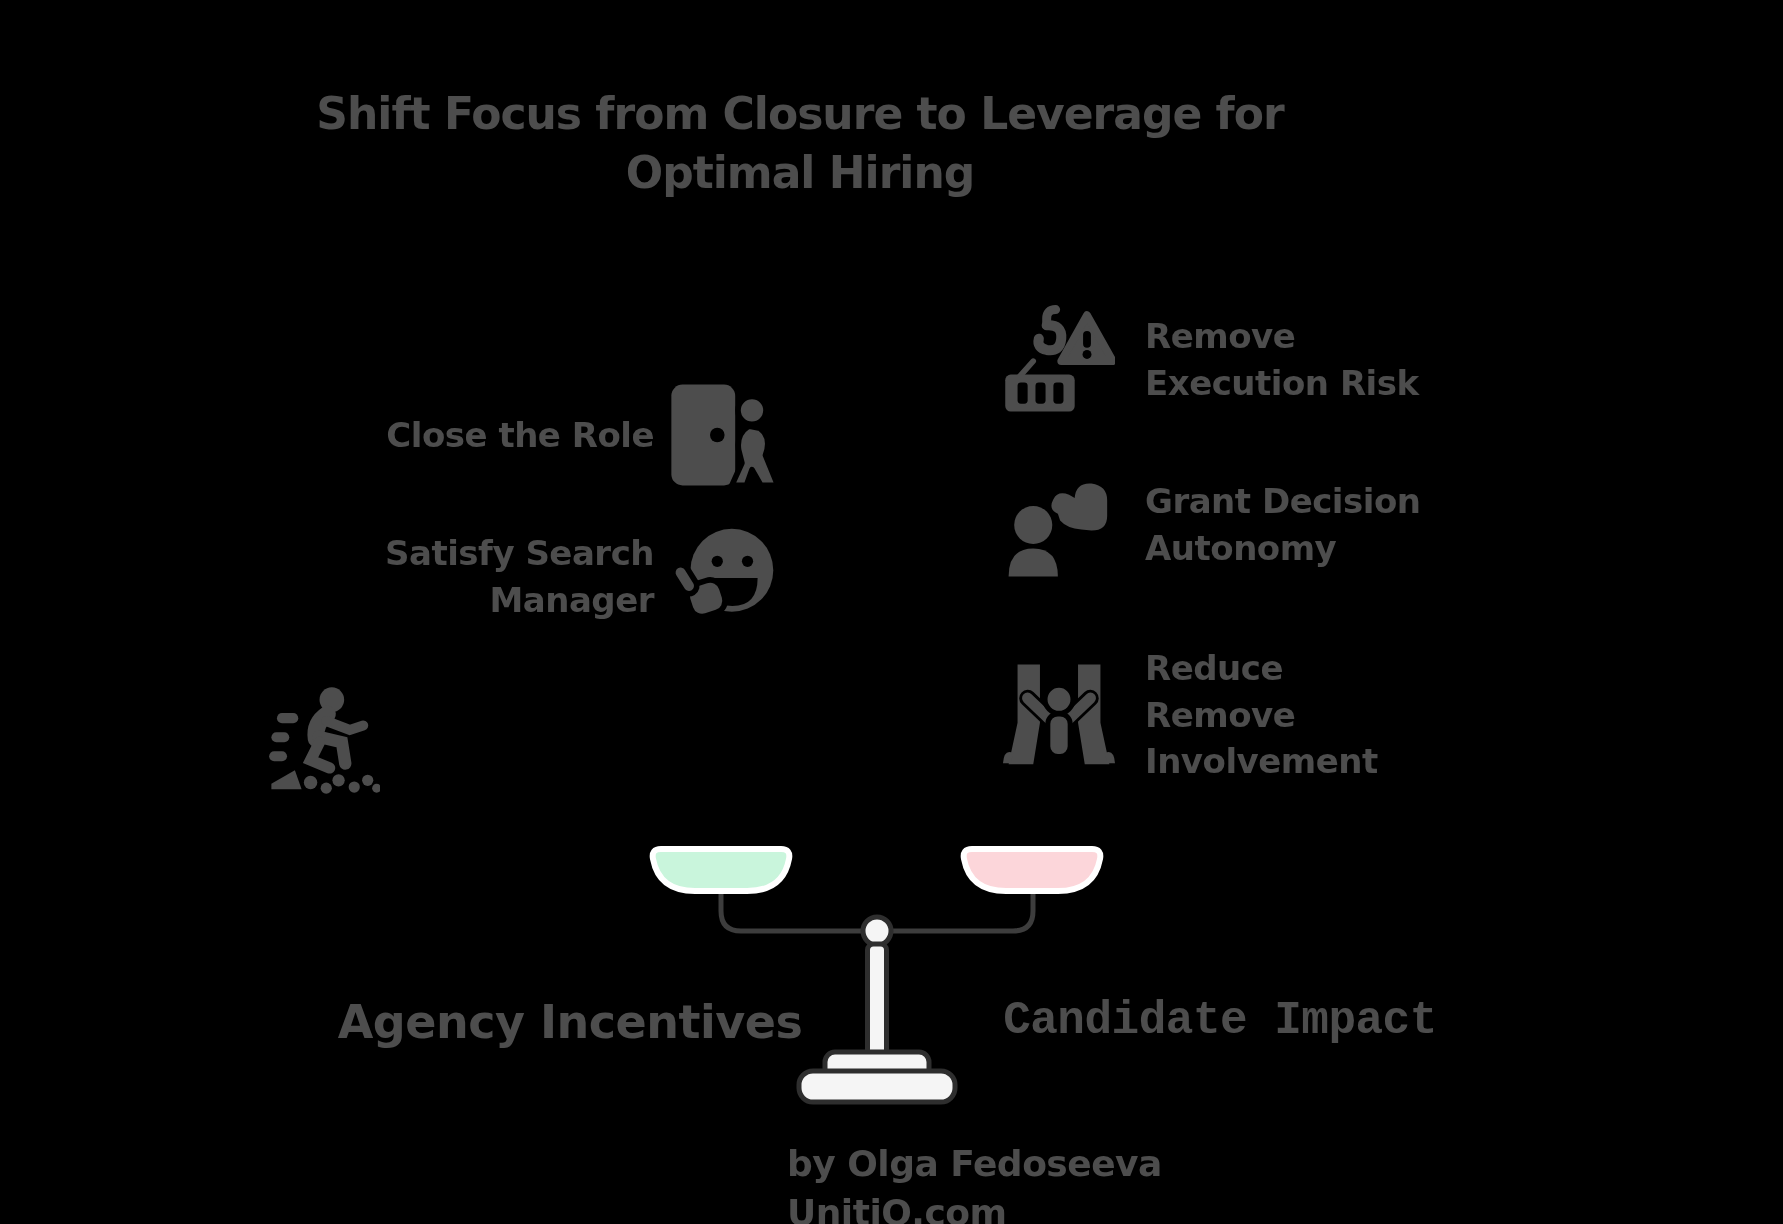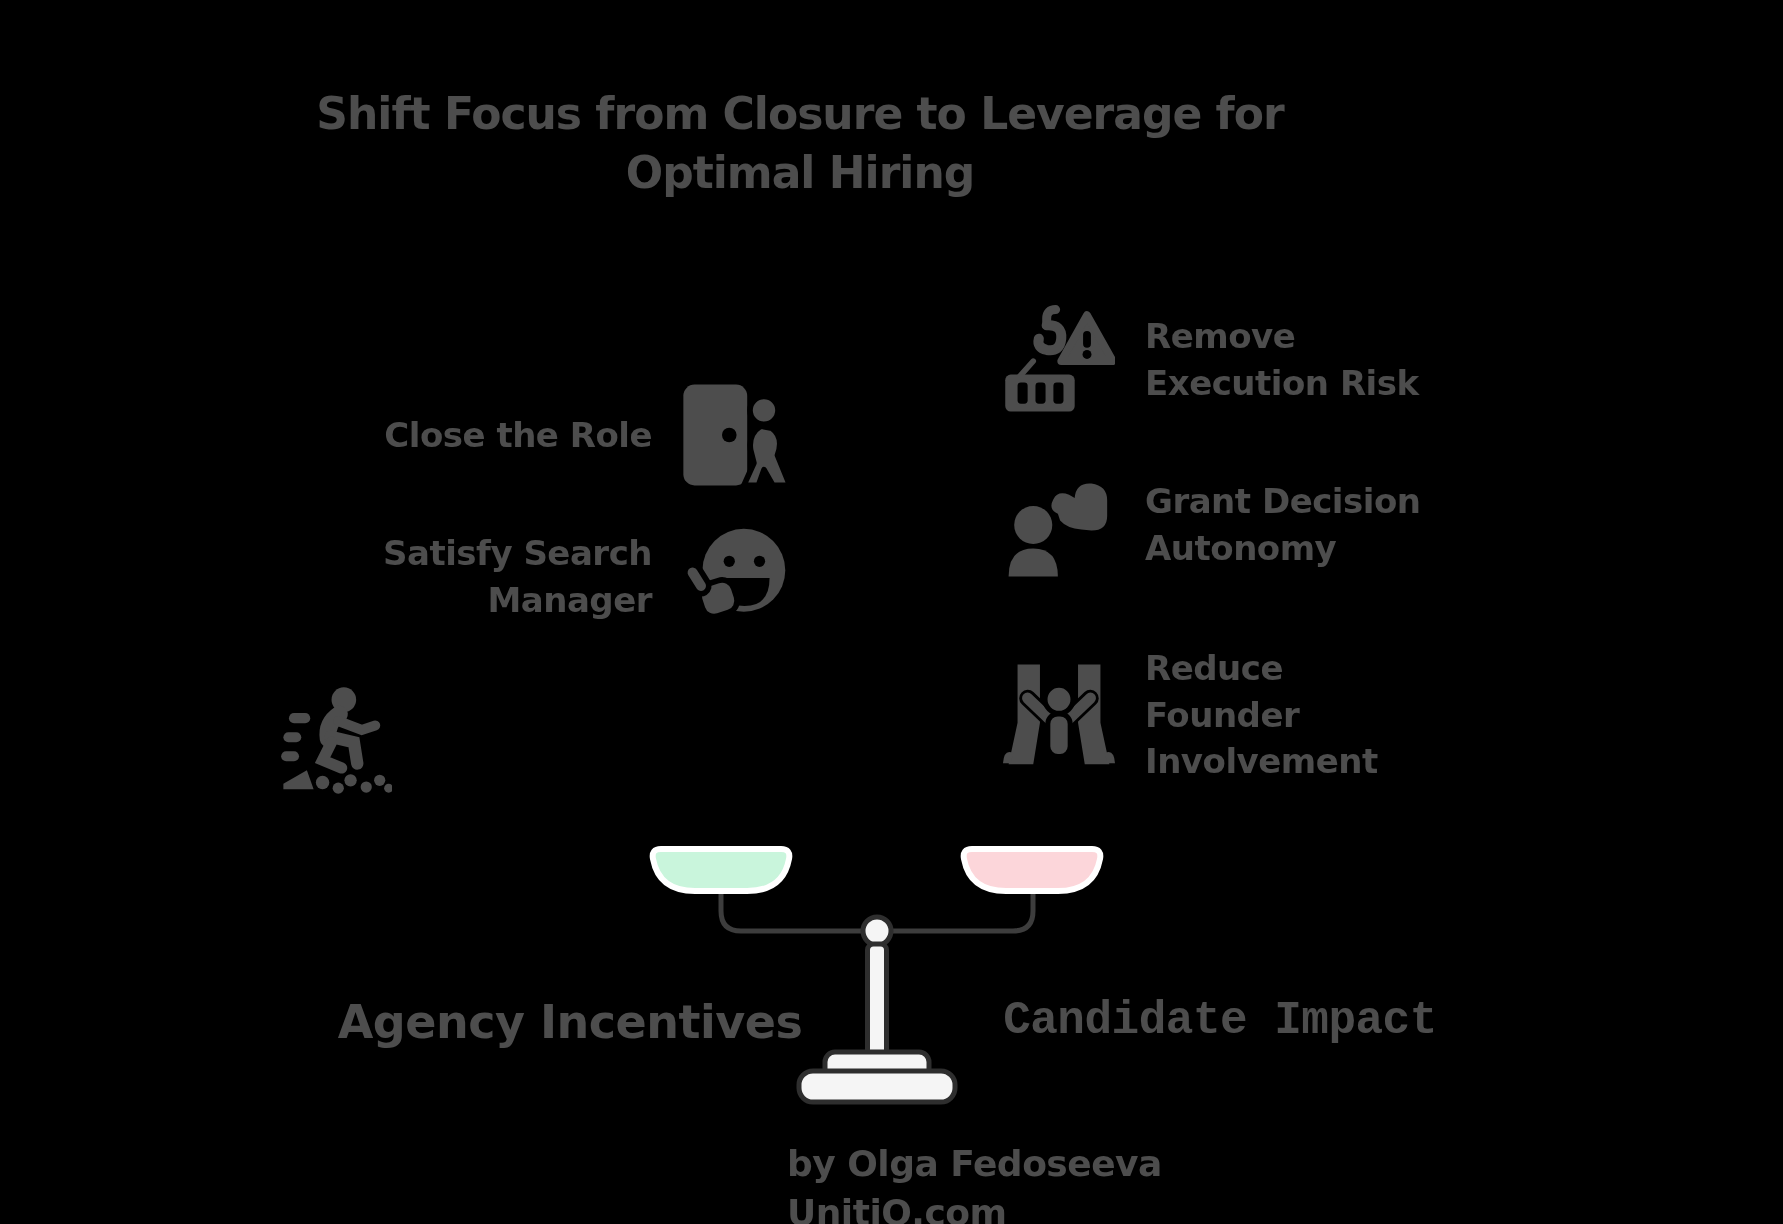--- a/index.html
+++ b/index.html
@@ -10,21 +10,21 @@
     font-family:"DejaVu Sans", sans-serif;
     font-weight:bold;
   }
   .title{
     position:absolute;left:260px;top:84px;width:1080px;margin:0;
     font-size:44px;line-height:1.35;text-align:center;
     letter-spacing:-1px;white-space:pre-line;
   }
   .row{position:absolute;display:flex;align-items:center;}
   .row .label{flex:1;font-size:34px;line-height:1.38;letter-spacing:-.5px;white-space:pre-line;}
-  .row.left-row{left:280px;width:512px;height:126px;gap:28px;}
+  .row.left-row{left:268px;width:512px;height:126px;gap:14px;}
   .row.left-row .label{text-align:right;}
   .row.right-row{left:1003px;width:560px;height:126px;gap:30px;}
   .row.right-row .label{text-align:left;}
   .l1{top:372px}.l2{top:514px}.l3{top:677px}
   .r1{top:297px}.r2{top:462px}.r3{top:652px;height:140px;}
   .icon{width:112px;height:112px;flex:0 0 112px;}
   .icon svg{width:100%;height:100%;display:block;}
   .scale-svg{position:absolute;left:0;top:0;}
   .pan-label{
     position:absolute;top:995px;width:500px;text-align:center;
@@ -144,21 +144,21 @@
         </g>
         <g stroke="currentColor" stroke-width="10" fill="none" stroke-linecap="round">
           <path d="M44 56 L22 35"></path>
             <path d="M56 56 L78 35"></path>
         </g>
         <circle cx="50" cy="36" r="12.5" stroke="#000" stroke-width="4.5"></circle>
         <rect x="40" y="49" width="20" height="38" rx="9" stroke="#000" stroke-width="4.5"></rect>
       </svg>
     </div>
     <div class="label">Reduce
-Founder
+Remove
 Involvement</div>
   </div>
 
   <svg class="scale-svg" width="1783" height="1224" viewBox="0 0 1783 1224">
     <path d="M721 891 L721 911 Q721 931 741 931 L1013 931 Q1033 931 1033 911 L1033 891" fill="none" stroke-width="5" stroke-linecap="round" stroke="#3d3d3d"></path>
     <path d="M661 849 L781 849 Q791 849 789 859 Q783 891 747 891 L695 891 Q659 891 653 859 Q651 849 661 849 Z" stroke-width="6" stroke-linejoin="round" fill="#c9f5dc" stroke="#ffffff"></path>
     <path d="M972 849 L1092 849 Q1102 849 1100 859 Q1094 891 1058 891 L1006 891 Q970 891 964 859 Q962 849 972 849 Z" stroke-width="6" stroke-linejoin="round" fill="#fcd6da" stroke="#ffffff"></path>
     <circle cx="877" cy="931" r="14" stroke-width="5" fill="#f5f5f5" stroke="#2e2e2e"></circle>
     <rect x="867.5" y="944" width="19" height="116" rx="6" stroke-width="5" fill="#f5f5f5" stroke="#2e2e2e"></rect>
     <rect x="825" y="1052" width="104" height="30" rx="10" stroke-width="5" fill="#f5f5f5" stroke="#2e2e2e"></rect>

